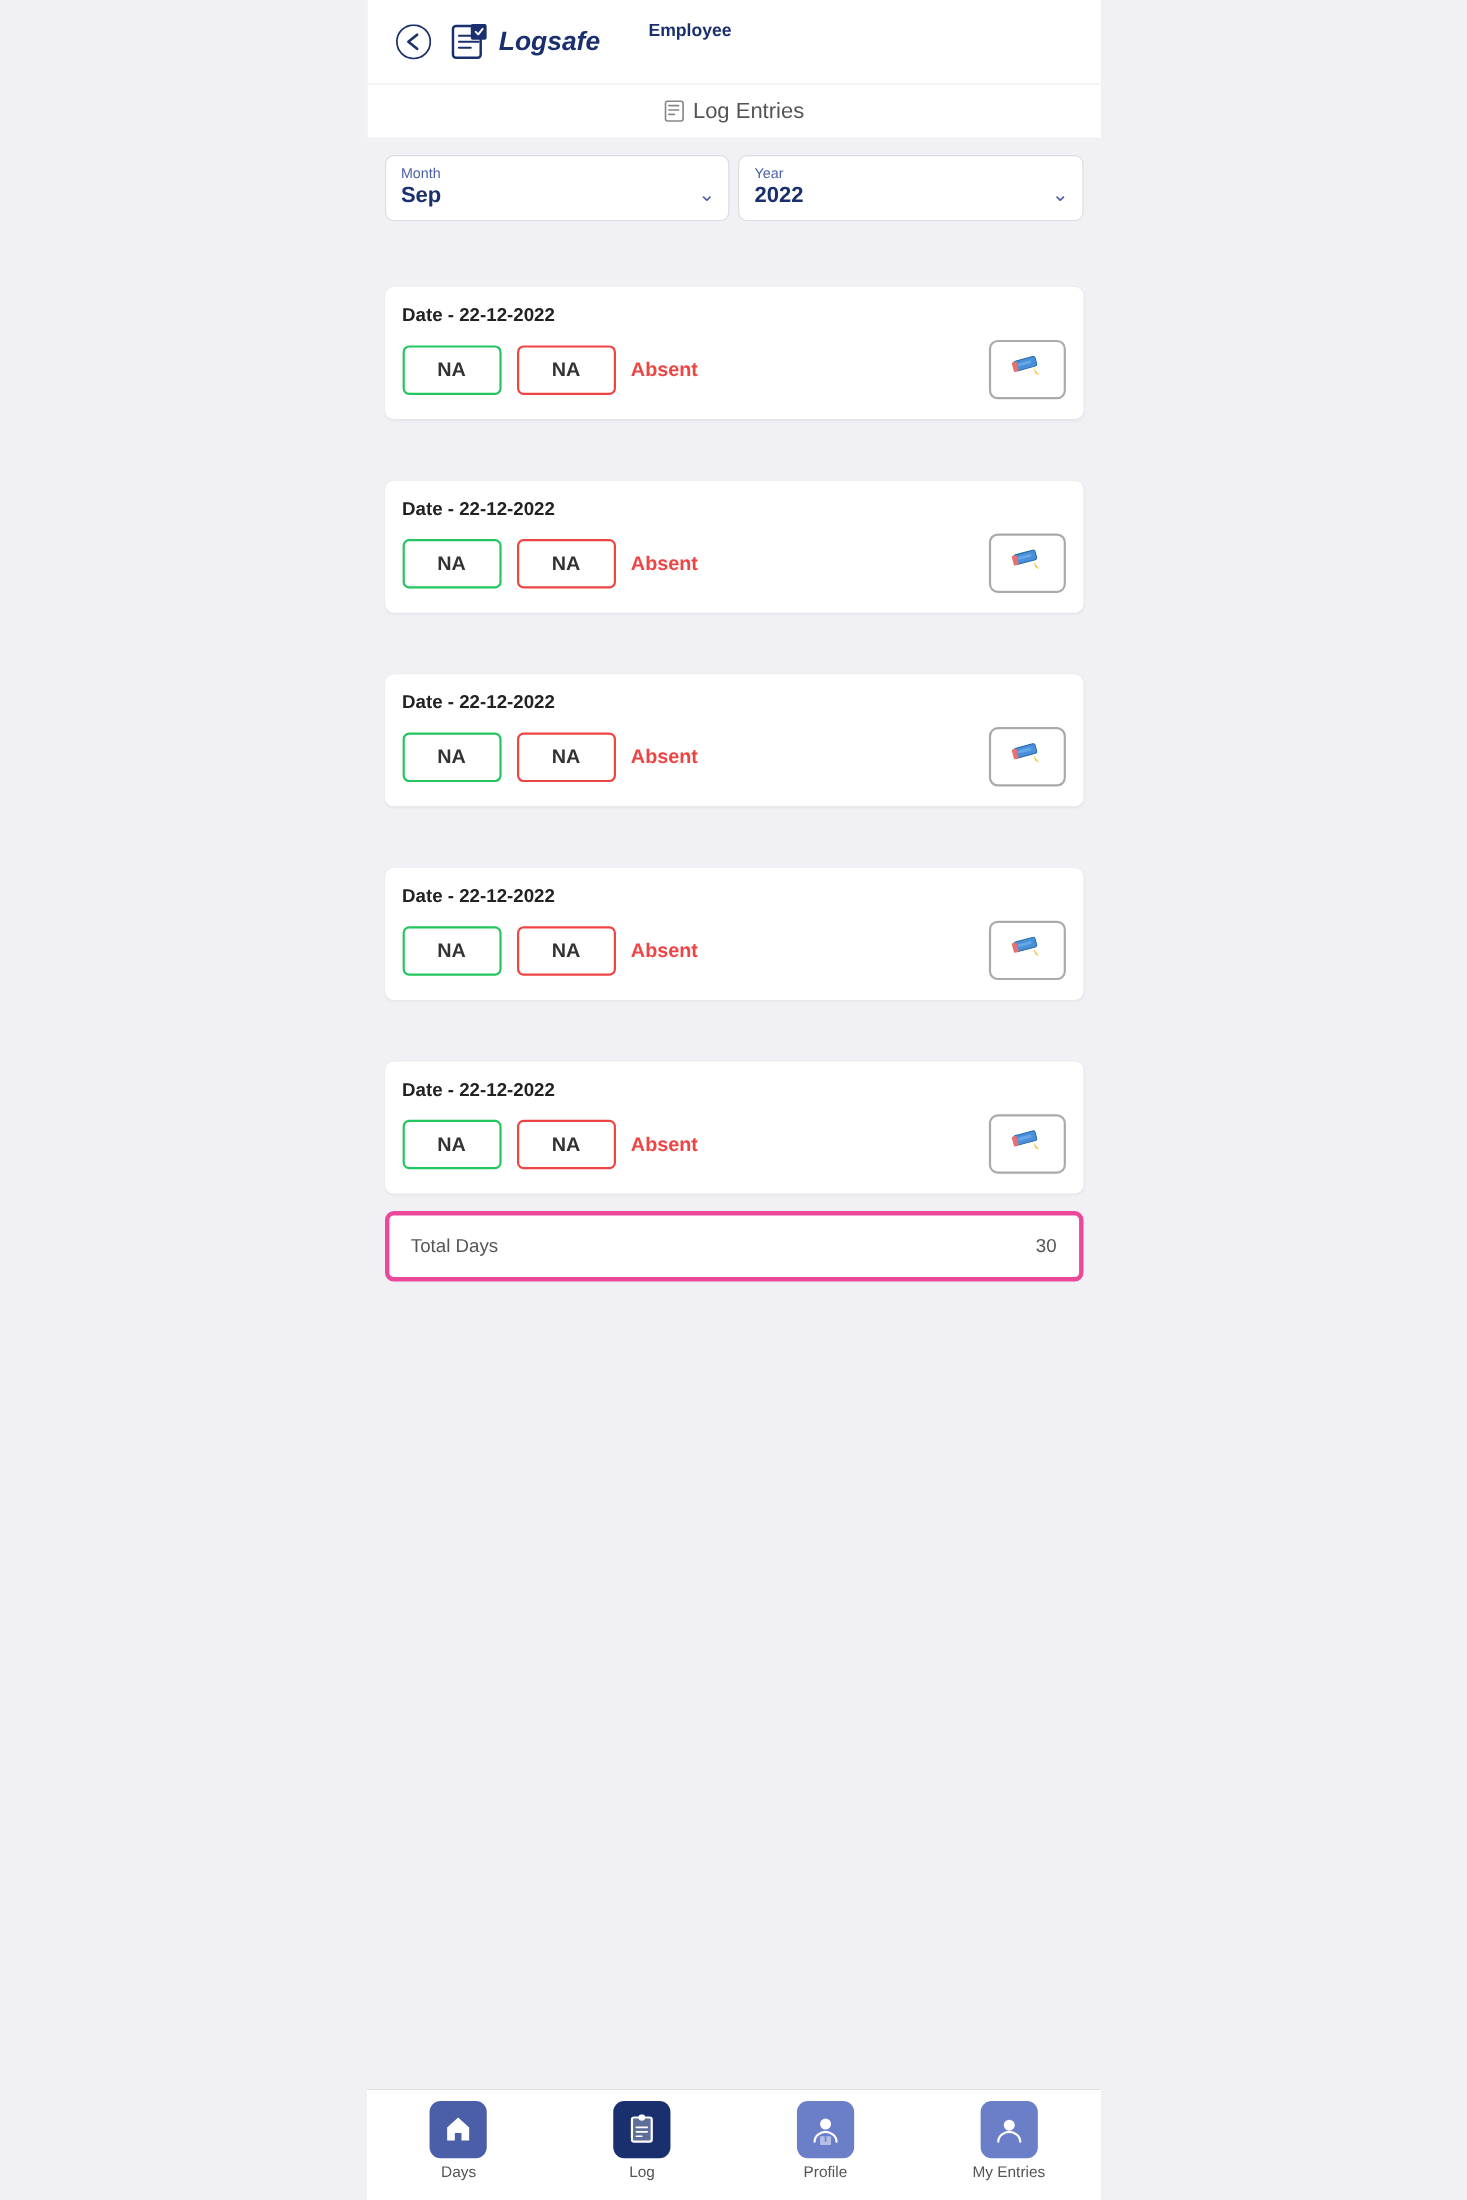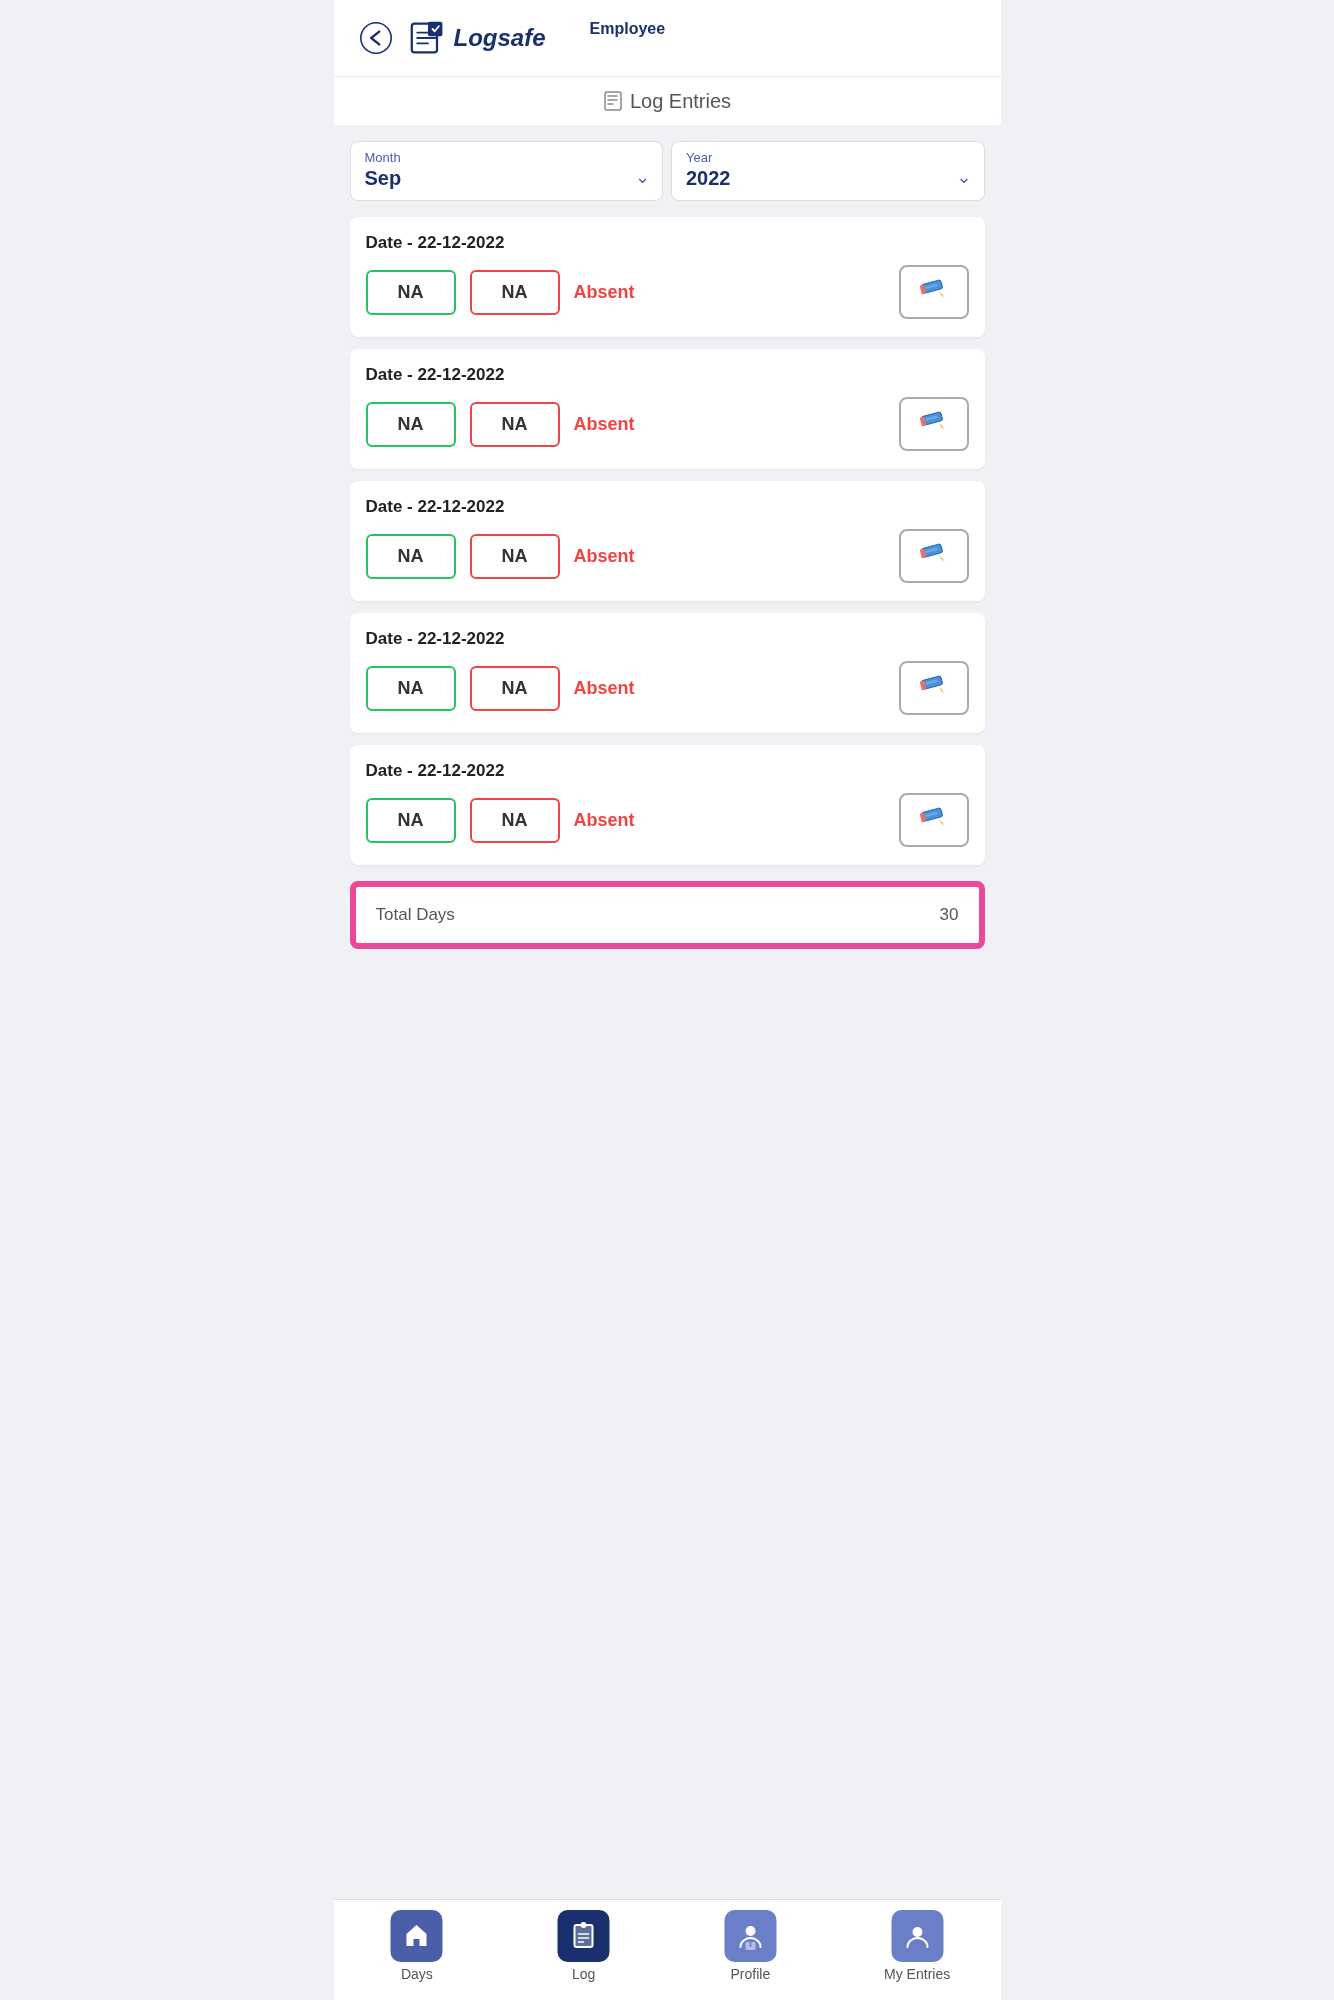--- a/index.html
+++ b/index.html
@@ -117,20 +117,21 @@
       padding: 8px 16px;
       display: flex;
       flex-direction: column;
       gap: 12px;
     }
     .entry-card {
       background: #fff;
       border-radius: 8px;
       padding: 16px 16px 18px 16px;
       box-shadow: 0 1px 3px rgba(0,0,0,0.06);
+      margin-top: 44px;
     }
     .entry-date {
       font-size: 17px;
       font-weight: 700;
       color: #222;
       margin-bottom: 12px;
     }
     .entry-row {
       display: flex;
       align-items: center;
@@ -180,21 +181,21 @@
     
     .pencil-icon {
       width: 36px;
       height: 30px;
     }
 
     
     .total-days-box {
       margin: 8px 16px 0 16px;
       background: #fff;
-      border: 6px solid #ec4899;
+      border: 4px solid #ec4899;
       border-radius: 8px;
       padding: 18px 20px;
       display: flex;
       justify-content: space-between;
       align-items: center;
     }
     .total-label {
       font-size: 17px;
       color: #555;
     }

